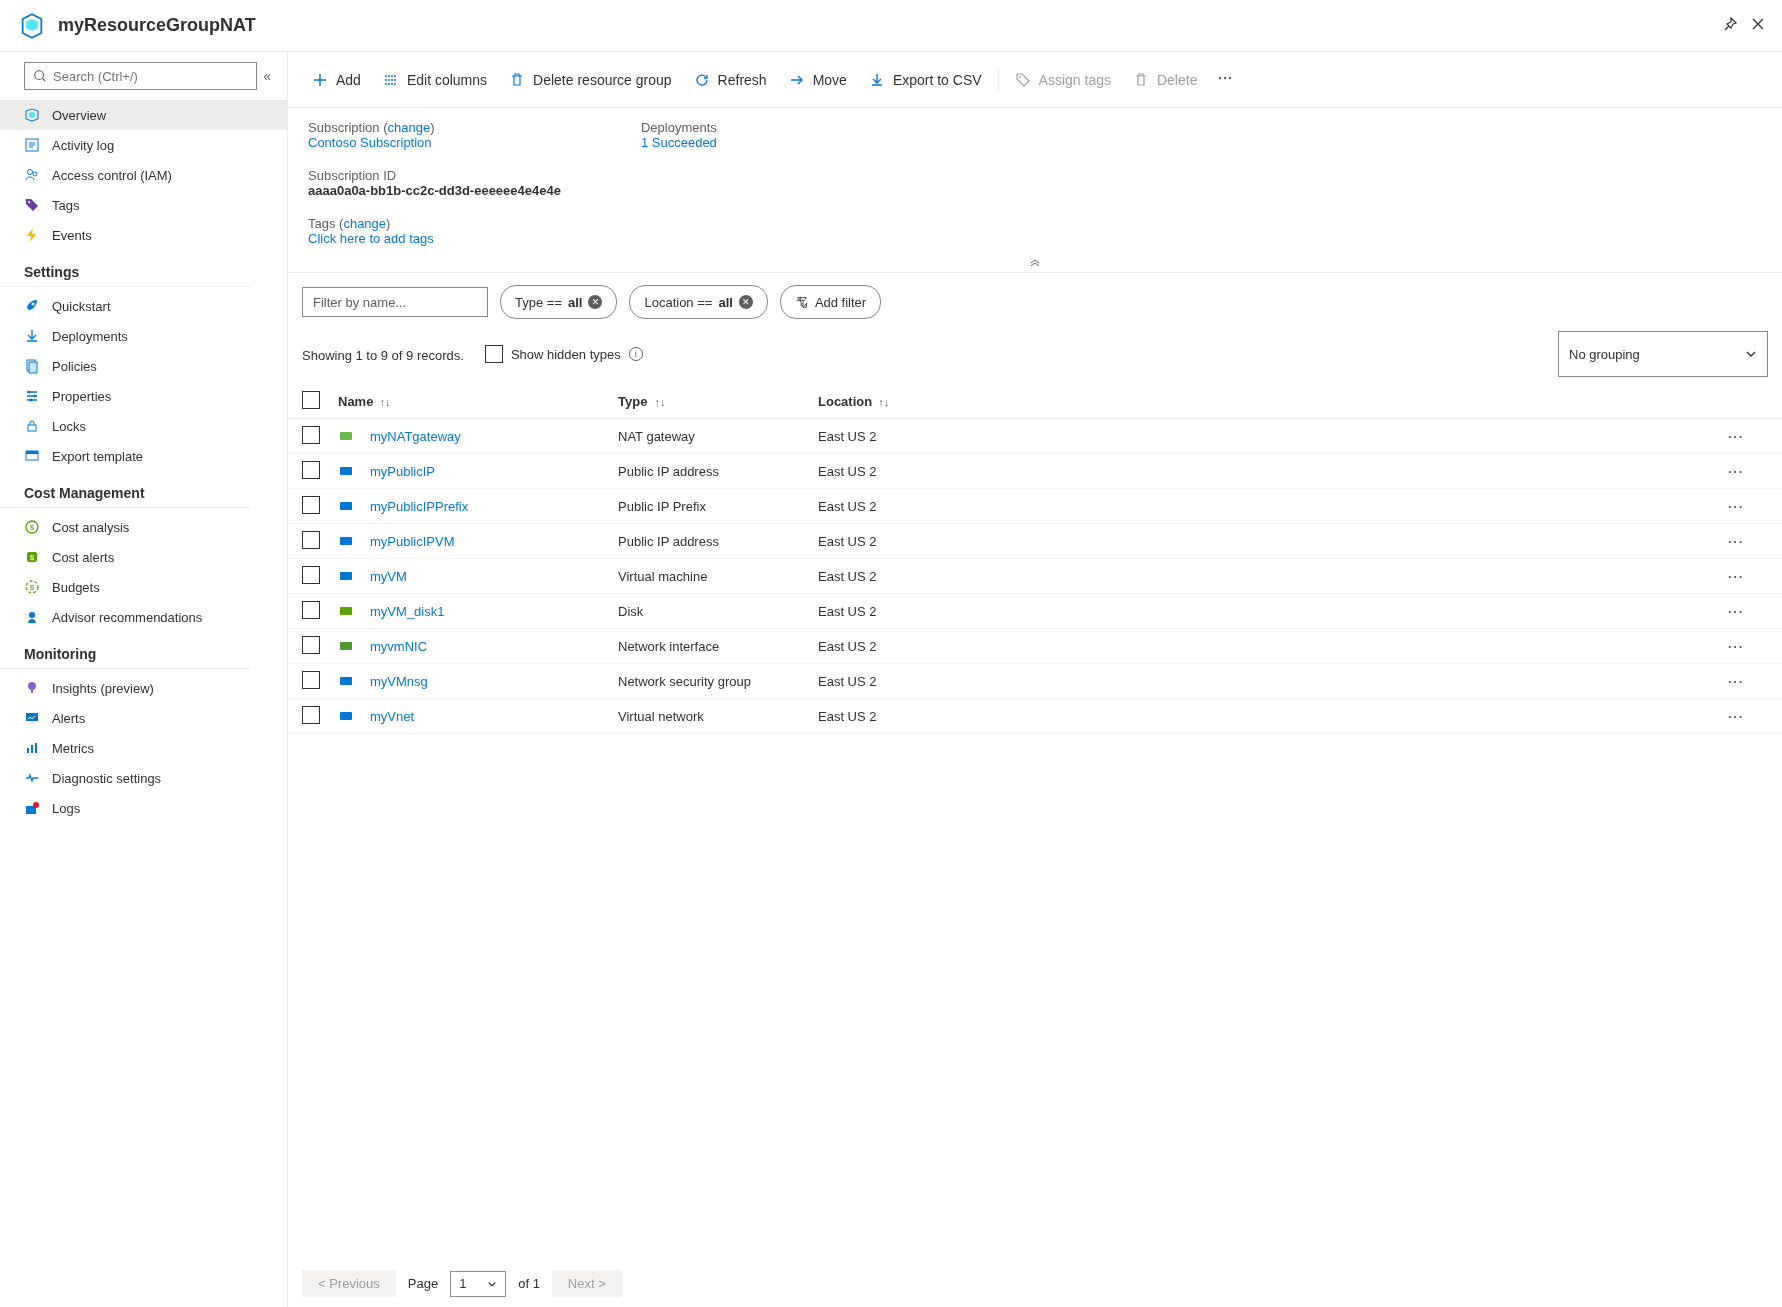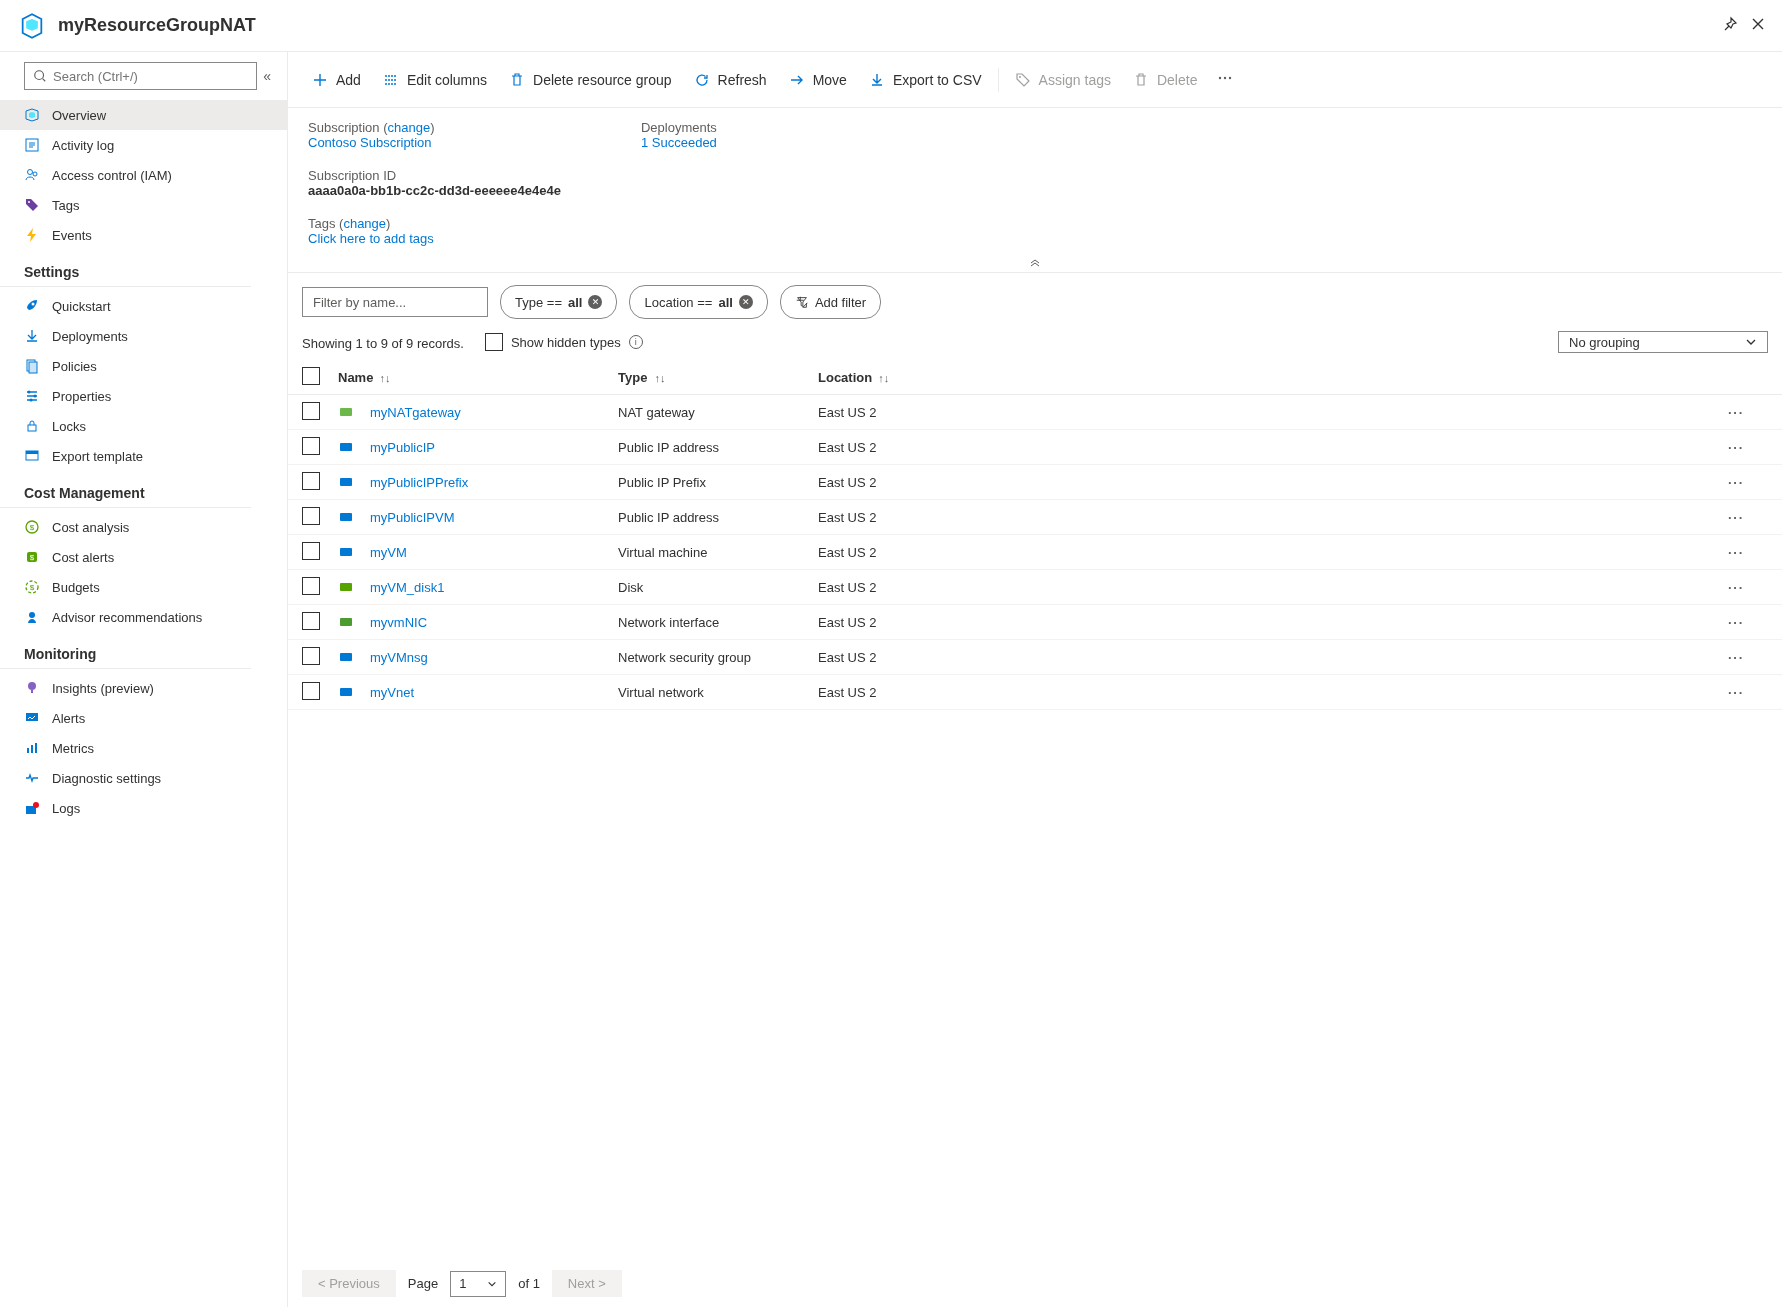--- a/index.html
+++ b/index.html
@@ -52,21 +52,21 @@
   .filter-input{border:1px solid #8a8886;height:30px;width:186px;padding:0 10px;font-size:13px;outline:none;}
   .filter-input::placeholder{color:#605e5c;}
   .pill{display:flex;align-items:center;gap:6px;border:1px solid #8a8886;border-radius:16px;height:34px;padding:0 14px;font-size:13px;cursor:pointer;}
   .pill .bold{font-weight:700;}
   .pill .x{background:#605e5c;color:#fff;width:14px;height:14px;border-radius:50%;display:flex;align-items:center;justify-content:center;font-size:9px;}
   
   .status-row{display:flex;align-items:center;justify-content:space-between;padding:4px 14px 8px;}
   .status-left{display:flex;align-items:flex-end;gap:21px;font-size:13px;}
   .chk{width:18px;height:18px;border:1px solid #323130;display:inline-block;cursor:pointer;}
   .info-icon{width:14px;height:14px;border:1px solid #605e5c;border-radius:50%;display:inline-flex;align-items:center;justify-content:center;font-size:9px;color:#605e5c;}
-  .grouping-dd{border:1px solid #8a8886;height:22px;width:210px;display:flex;align-items:center;justify-content:space-between;padding:0 10px;cursor:pointer;font-size:13px;}
+  .grouping-dd{border:1px solid #8a8886;height:46px;width:210px;display:flex;align-items:center;justify-content:space-between;padding:0 10px;cursor:pointer;font-size:13px;}
   
   .table{flex:1;overflow:auto;}
   .table-header{display:flex;align-items:center;padding:6px 14px;border-bottom:1px solid #edebe9;}
   .col-chk{width:36px;}
   .col-name{flex:0 0 280px;display:flex;align-items:center;gap:6px;font-weight:600;}
   .col-type{flex:0 0 200px;font-weight:600;display:flex;align-items:center;gap:7px;}
   .col-loc{flex:1;font-weight:600;display:flex;align-items:center;gap:6px;}
   .col-act{width:40px;}
   .sort-ic{color:#605e5c;font-size:11px;}
   .table-row{display:flex;align-items:center;padding:6px 14px;border-bottom:1px solid #f3f2f1;height:35px;}

